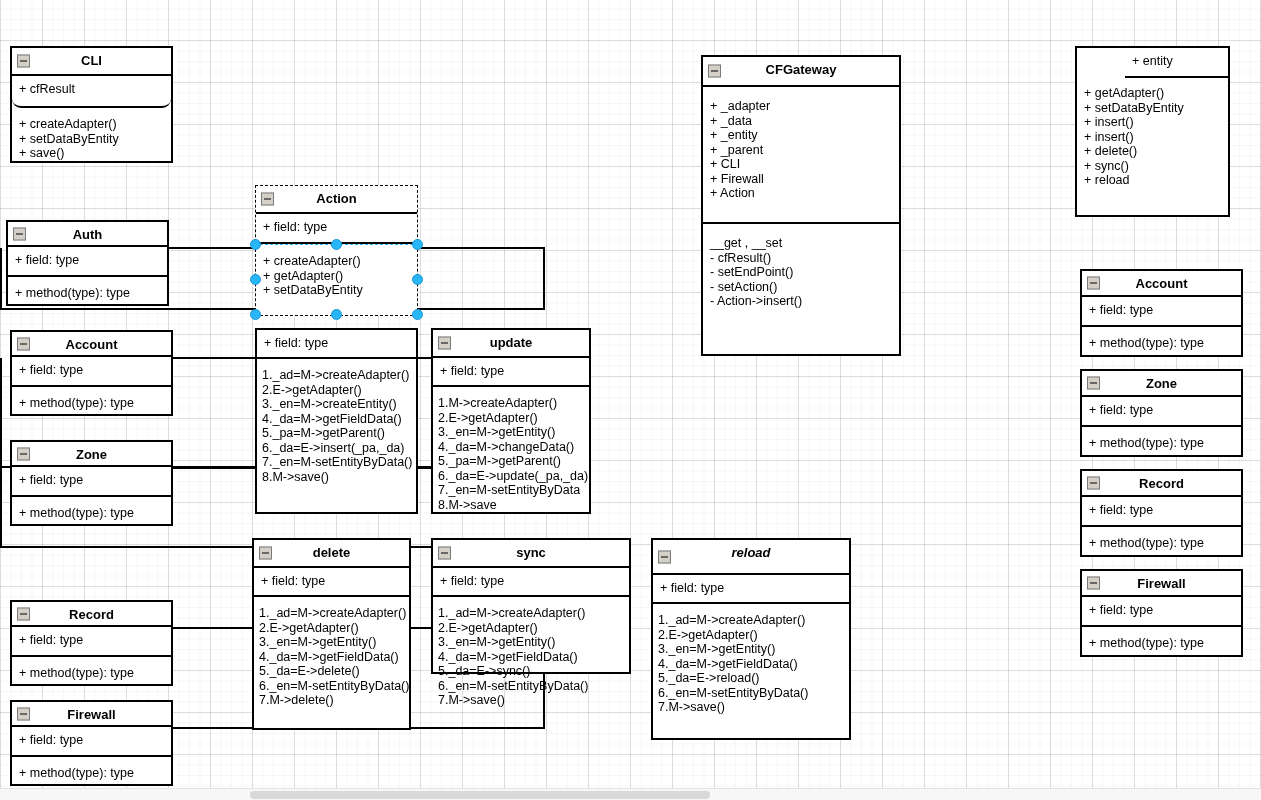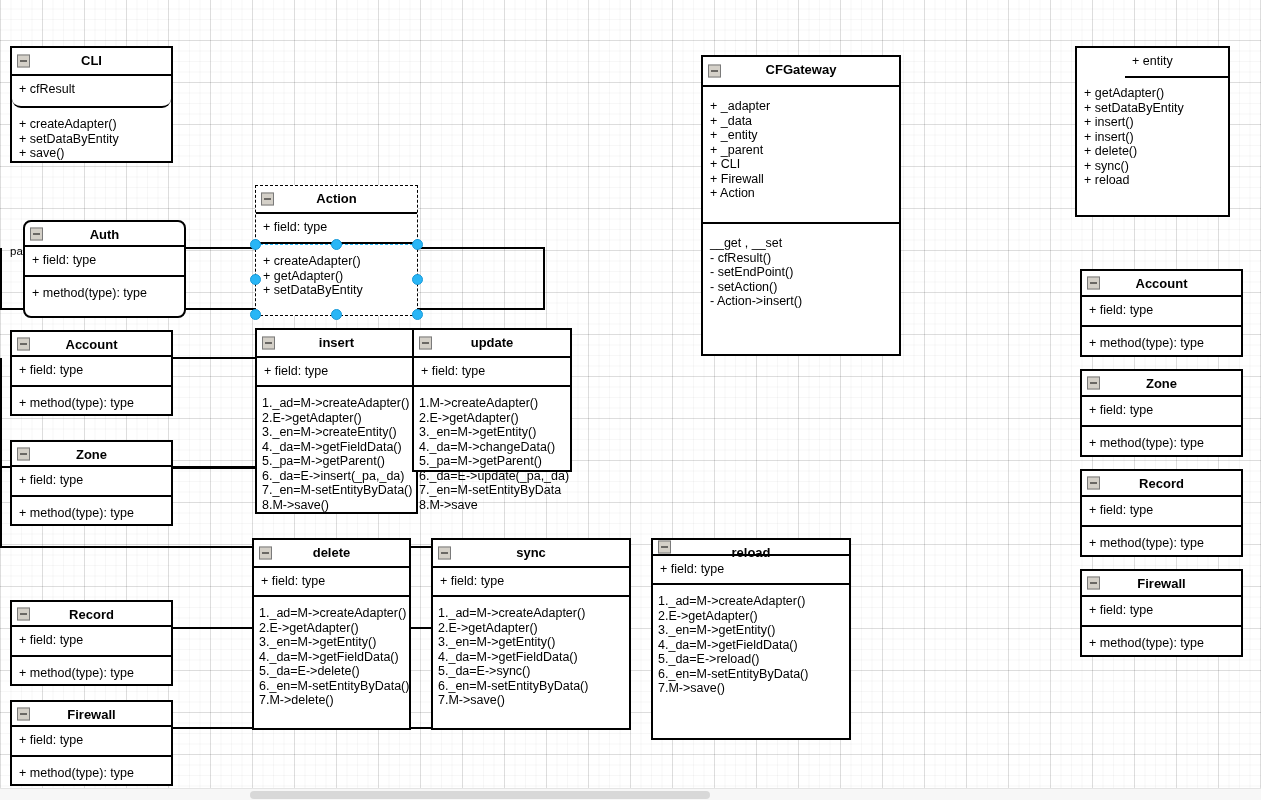--- a/index.html
+++ b/index.html
@@ -125,21 +125,21 @@
     <div class="sect" style="height:32px;border-radius:9px;">
       <span class="ln">+ cfResult</span>
     </div>
     <div class="sect tall">
       <span class="ln">+ createAdapter()</span>
       <span class="ln">+ setDataByEntity</span>
       <span class="ln">+ save()</span>
     </div>
   </div>
 
-  <div class="uml" style="left:23px;top:220px;width:163px;height:98px;border-radius:8px;">
+  <div class="uml" style="left:6px;top:220px;width:163px;height:86px;">
     <div class="title" style="height:25px;">
       <span class="collapse"></span>
       <span>Auth</span>
     </div>
     <div class="sect" style="height:30px;">
       <span class="ln">+ field: type</span>
     </div>
     <div class="sect" style="padding-top:9px;">
       <span class="ln">+ method(type): type</span>
     </div>
@@ -216,40 +216,36 @@
   <div class="handle" style="left:250px;top:239px;"></div>
   <div class="handle" style="left:331px;top:239px;"></div>
   <div class="handle" style="left:412px;top:239px;"></div>
   <div class="handle" style="left:250px;top:274px;"></div>
   <div class="handle" style="left:412px;top:274px;"></div>
   <div class="handle" style="left:250px;top:309px;"></div>
   <div class="handle" style="left:331px;top:309px;"></div>
   <div class="handle" style="left:412px;top:309px;"></div>
 
   <div class="uml" style="left:255px;top:328px;width:163px;height:186px;">
-    <div class="title" style="height:28px;">
-      <span class="collapse"></span>
-      <span>insert</span>
-    </div>
     <div class="sect" style="height:29px;">
       <span class="ln">+ field: type</span>
     </div>
     <div class="sect" style="padding-top:9px;padding-left:5px;">
       <span class="ln">1._ad=M-&gt;createAdapter()</span>
       <span class="ln">2.E-&gt;getAdapter()</span>
       <span class="ln">3._en=M-&gt;createEntity()</span>
       <span class="ln">4._da=M-&gt;getFieldData()</span>
       <span class="ln">5._pa=M-&gt;getParent()</span>
       <span class="ln">6._da=E-&gt;insert(_pa,_da)</span>
       <span class="ln">7._en=M-setEntityByData()</span>
       <span class="ln">8.M-&gt;save()</span>
     </div>
   </div>
 
-  <div class="uml" style="left:412px;top:328px;width:160px;height:144px;">
+  <div class="uml" style="left:431px;top:328px;width:160px;height:186px;">
     <div class="title" style="height:28px;">
       <span class="collapse"></span>
       <span>update</span>
     </div>
     <div class="sect" style="height:29px;">
       <span class="ln">+ field: type</span>
     </div>
     <div class="sect" style="padding-top:9px;padding-left:5px;">
       <span class="ln">1.M-&gt;createAdapter()</span>
       <span class="ln">2.E-&gt;getAdapter()</span>
@@ -274,41 +270,41 @@
       <span class="ln">1._ad=M-&gt;createAdapter()</span>
       <span class="ln">2.E-&gt;getAdapter()</span>
       <span class="ln">3._en=M-&gt;getEntity()</span>
       <span class="ln">4._da=M-&gt;getFieldData()</span>
       <span class="ln">5._da=E-&gt;delete()</span>
       <span class="ln">6._en=M-setEntityByData()</span>
       <span class="ln">7.M-&gt;delete()</span>
     </div>
   </div>
 
-  <div class="uml" style="left:431px;top:538px;width:200px;height:192px;">
+  <div class="uml" style="left:431px;top:538px;width:200px;height:136px;">
     <div class="title" style="height:28px;">
       <span class="collapse"></span>
       <span>sync</span>
     </div>
     <div class="sect" style="height:29px;">
       <span class="ln">+ field: type</span>
     </div>
     <div class="sect" style="padding-top:9px;padding-left:5px;">
       <span class="ln">1._ad=M-&gt;createAdapter()</span>
       <span class="ln">2.E-&gt;getAdapter()</span>
       <span class="ln">3._en=M-&gt;getEntity()</span>
       <span class="ln">4._da=M-&gt;getFieldData()</span>
       <span class="ln">5._da=E-&gt;sync()</span>
       <span class="ln">6._en=M-setEntityByData()</span>
       <span class="ln">7.M-&gt;save()</span>
     </div>
   </div>
 
   <div class="uml" style="left:651px;top:538px;width:200px;height:202px;">
-    <div class="title" style="height:16px;">
+    <div class="title" style="height:35px;font-style:italic;">
       <span class="collapse"></span>
       <span>reload</span>
     </div>
     <div class="sect" style="height:29px;">
       <span class="ln">+ field: type</span>
     </div>
     <div class="sect" style="padding-top:9px;padding-left:5px;">
       <span class="ln">1._ad=M-&gt;createAdapter()</span>
       <span class="ln">2.E-&gt;getAdapter()</span>
       <span class="ln">3._en=M-&gt;getEntity()</span>

